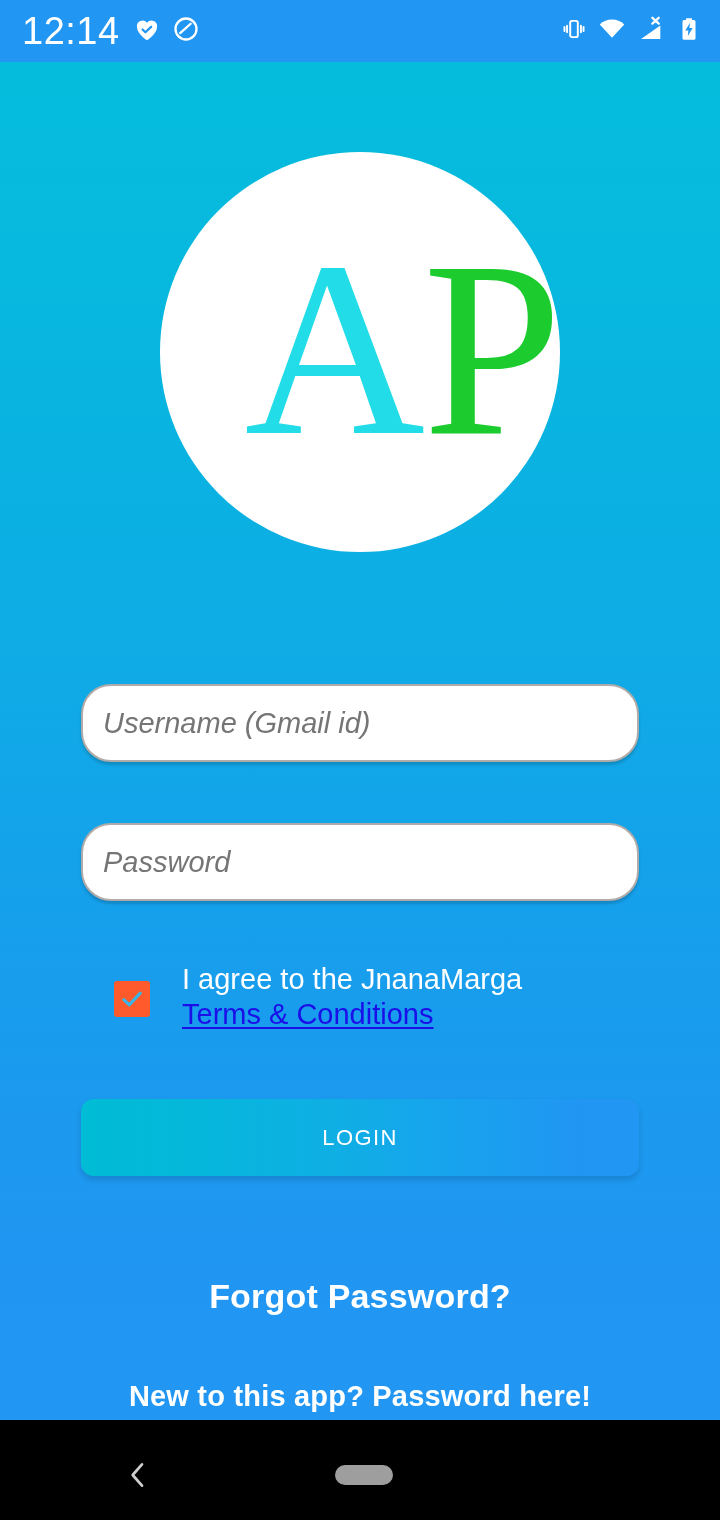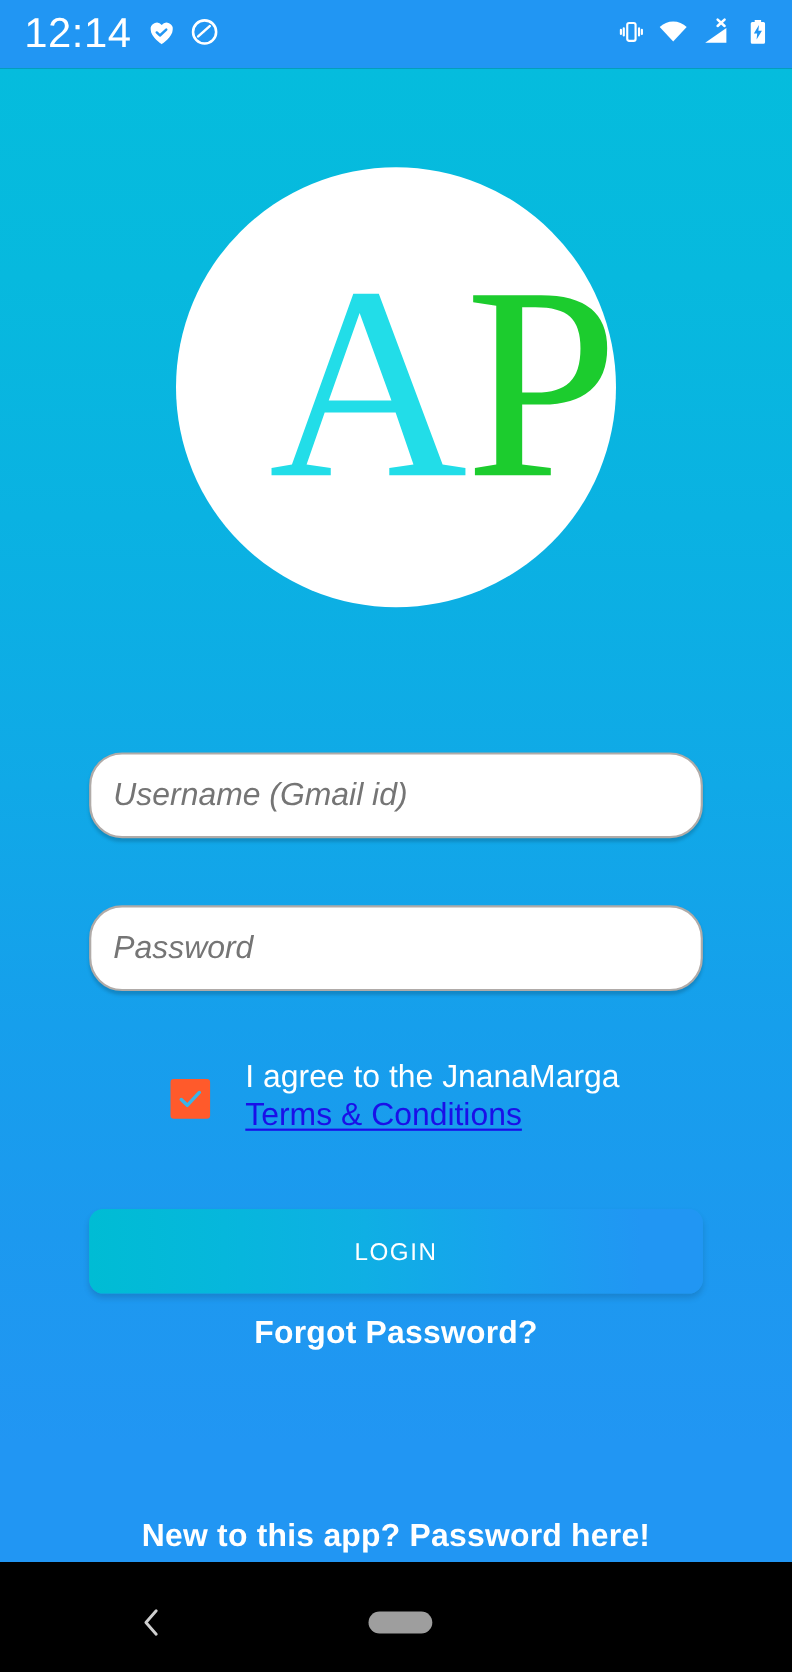--- a/index.html
+++ b/index.html
@@ -85,21 +85,21 @@
     color:#4d7c0f;
   }
   .field input::placeholder { color:#757575; font-style:italic; opacity:1; }
   #field-username { top:622px; }
   #field-password { top:761px; }
 
   
   #terms-row {
     position:absolute; left:0; top:900px;
     width:648px;
-    display:flex; align-items:flex-start;padding-left:41px;
+    display:flex; align-items:flex-start;
   }
   #terms-checkbox {
     margin-left:114px; margin-top:19px;
     width:36px; height:36px; flex:0 0 36px;
     background:#ff5a2b;
     border-radius:3px;
     position:relative;
     cursor:pointer;
   }
   #terms-checkbox .tick {
@@ -137,21 +137,21 @@
   }
 
   
   .center-link {
     position:absolute; left:0; width:720px;
     text-align:center;
     color:#ffffff;
     font-weight:bold;
     cursor:pointer;
   }
-  #forgot-password { top:1134px; font-size:29px; letter-spacing:0.2px; }
+  #forgot-password { top:1215px; font-size:34px; letter-spacing:0.2px; }
   #register-link  { top:1318px; font-size:29px; letter-spacing:0.2px; }
 
   
   #nav-bar {
     position:absolute; left:0; top:1430px;
     width:720px; height:90px;
     background:#000000;
     display:flex; align-items:center;
   }
   #nav-back {

